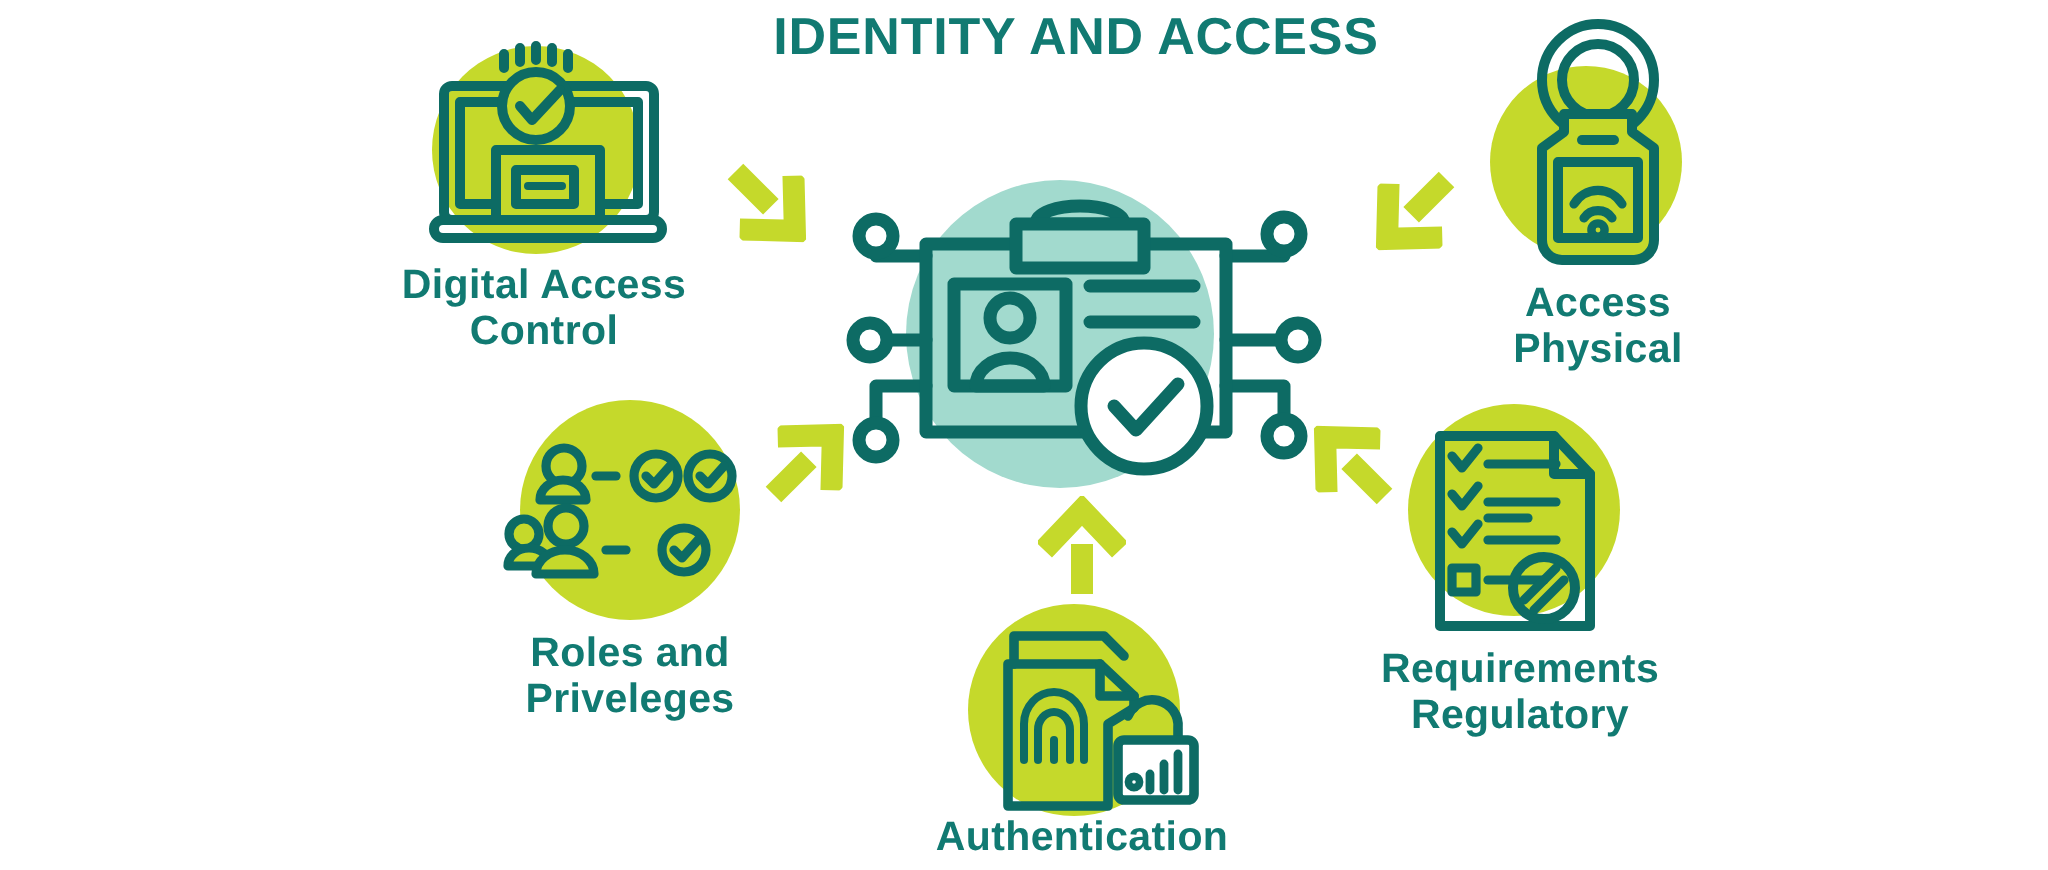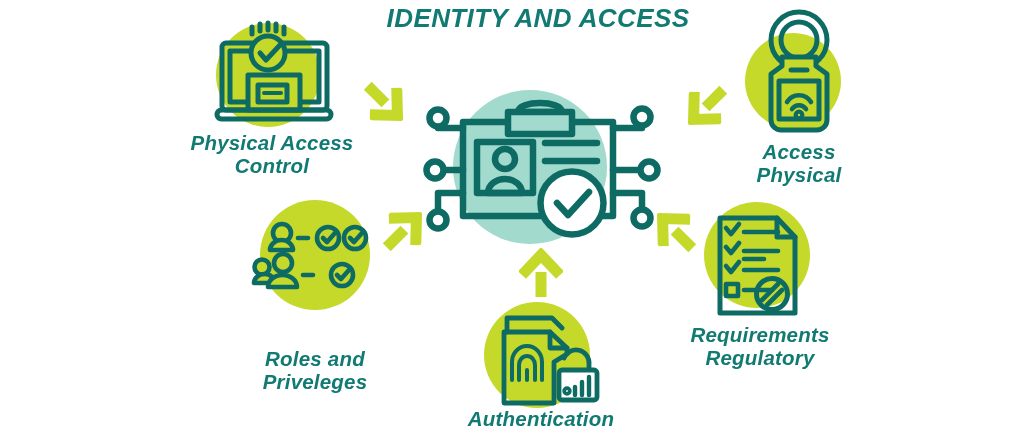--- a/index.html
+++ b/index.html
@@ -5,21 +5,21 @@
   :root{
     --teal-text:#117a72;
     --teal-stroke:#0d6b64;
     --lime:#c5d92b;
     --light-teal:#a2dace;
     --bg:#ffffff;
   }
   html,body{margin:0;padding:0;}
   .canvas{
     position:relative;width:904px;height:435px;background:var(--bg);
-    overflow:hidden;font-family:"Liberation Sans",sans-serif;font-style:italic;
+    overflow:hidden;font-family:"Liberation Sans",sans-serif;
   }
   .blob{position:absolute;border-radius:50%;background:var(--lime);}
   .hub-blob{position:absolute;border-radius:50%;background:var(--light-teal);}
   .title{
     position:absolute;left:288px;top:4px;width:500px;text-align:center;
     color:var(--teal-text);font-weight:700;font-size:26px;line-height:29px;letter-spacing:.4px;
   }
   .label{
     position:absolute;text-align:center;color:var(--teal-text);
     font-weight:700;font-size:20.5px;line-height:23px;letter-spacing:.2px;
@@ -74,21 +74,21 @@
     <rect class="st" stroke-width="5" x="8" y="23" width="105" height="67" rx="4"></rect>
     <rect class="st" stroke-width="5" x="16" y="31" width="89" height="51"></rect>
     <circle class="fill-lime" stroke-width="5" cx="54" cy="33" r="17"></circle>
     <path class="st" stroke-width="5" d="M46 33 l6 7 l14 -15"></path>
     <rect class="fill-lime" stroke-width="5" x="34" y="55" width="52" height="35"></rect>
     <rect class="st" stroke-width="5" x="44" y="65" width="29" height="17"></rect>
     <path class="st" stroke-width="4" d="M50 73 H67"></path>
     <rect class="st" stroke-width="5" x="3" y="90" width="114" height="9" rx="4.5"></rect>
   </svg>
   <div class="label" style="left:182px;top:131px;width:180px;">
-    <div>Physical Access</div>
+    <div>Digital Access</div>
     <div>Control</div>
   </div>
 
   <div class="blob" style="left:745px;top:33px;width:96px;height:96px;"></div>
   <svg class="icon" style="left:763px;top:8px;" width="72" height="128" viewBox="0 0 72 128">
     <circle class="st" stroke-width="5" cx="36" cy="32" r="28"></circle>
     <circle class="st" stroke-width="5" cx="36" cy="32" r="18"></circle>
     <path class="fill-lime" stroke-width="5" d="M19 49 H53 V58 L64 66 V112 A10 10 0 0 1 54 122 H18 A10 10 0 0 1 8 112 V66 L19 58 Z"></path>
     <path class="st" stroke-width="5" d="M28 62 H44"></path>
     <rect class="st" stroke-width="5" x="16" y="73" width="40" height="38"></rect>
@@ -111,21 +111,21 @@
     <circle class="fill-lime" stroke-width="4.6" cx="103" cy="19" r="11"></circle>
     <path class="st" stroke-width="4.6" d="M98 19 l4 4 l8 -9"></path>
     <circle class="fill-lime" stroke-width="4.6" cx="10" cy="48" r="7.5"></circle>
     <path class="fill-lime" stroke-width="4.6" d="M2 64 a10.5 9 0 0 1 21 0 Z"></path>
     <circle class="fill-lime" stroke-width="4.6" cx="31" cy="44" r="9"></circle>
     <path class="fill-lime" stroke-width="4.6" d="M16 68 a14.5 12 0 0 1 29 0 Z"></path>
     <path class="st" stroke-width="4.6" d="M51 56 H61"></path>
     <circle class="fill-lime" stroke-width="4.6" cx="90" cy="56" r="11"></circle>
     <path class="st" stroke-width="4.6" d="M85 56 l4 4 l8 -9"></path>
   </svg>
-  <div class="label" style="left:220px;top:315px;width:190px;margin-top:32px;">
+  <div class="label" style="left:220px;top:315px;width:190px;">
     <div>Roles and</div>
     <div>Priveleges</div>
   </div>
 
   <div class="blob" style="left:704px;top:202px;width:106px;height:106px;"></div>
   <svg class="icon" style="left:716px;top:214px;" width="84" height="104" viewBox="0 0 84 104">
     <path class="st" stroke-width="5" d="M61 4 H4 V99 H79 V23 Z"></path>
     <path class="st" stroke-width="5" d="M61 4 V23 H79"></path>
     <path class="st" stroke-width="4.6" d="M10 14 l5 6 l8 -10"></path>
     <path class="st" stroke-width="4.6" d="M28 18 H62"></path>

